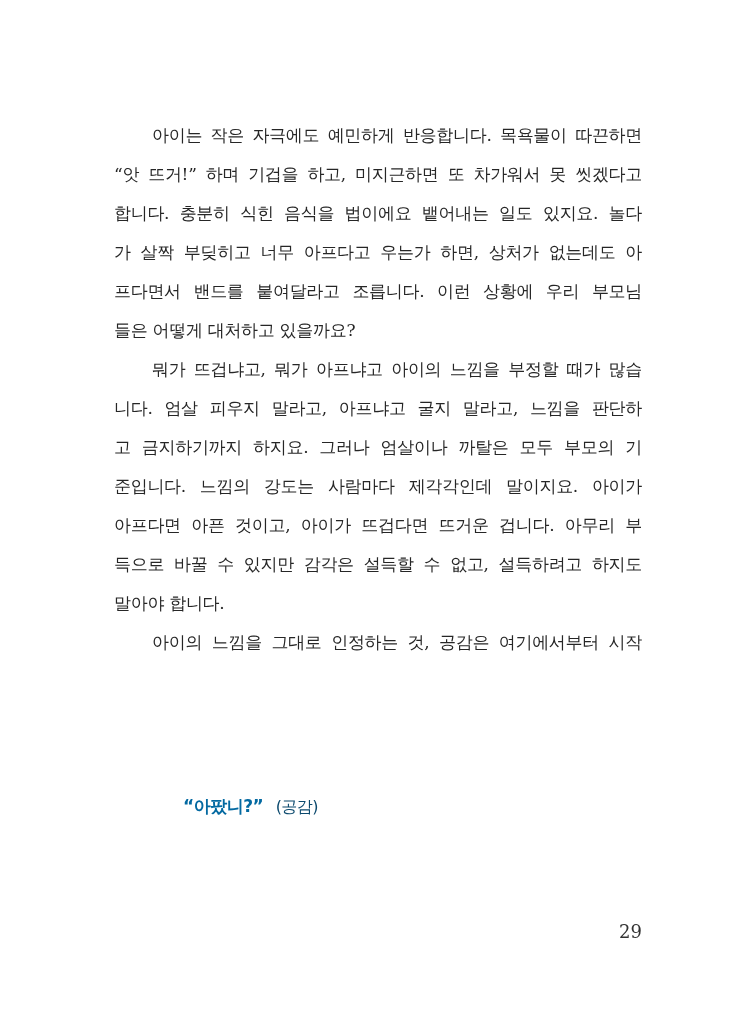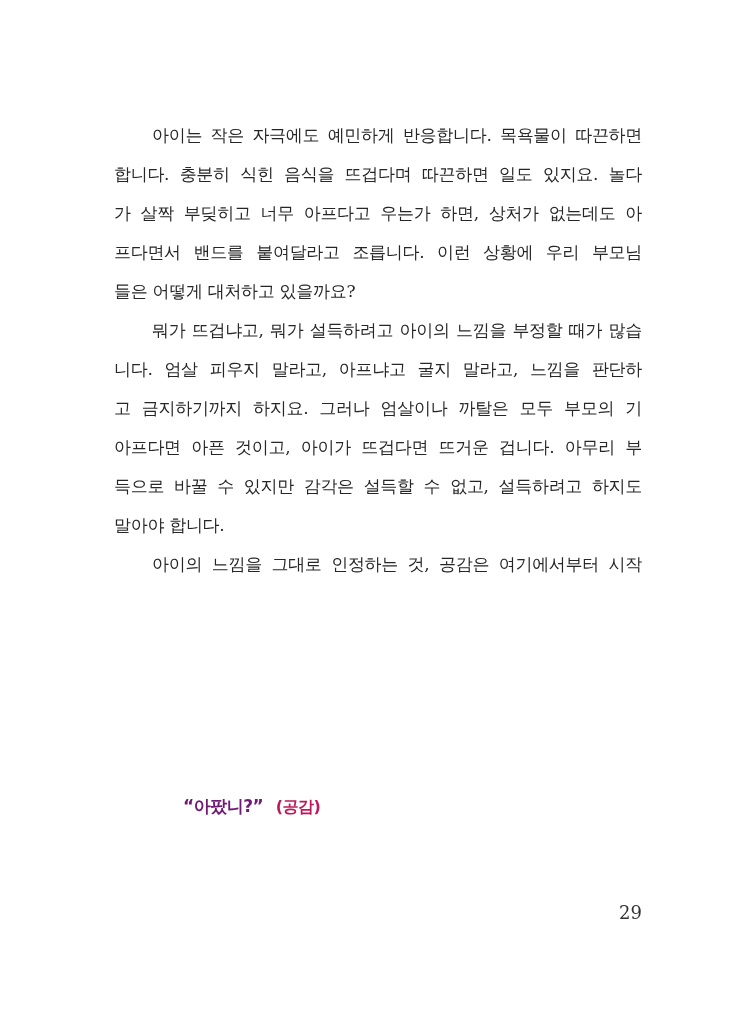--- a/index.html
+++ b/index.html
@@ -40,60 +40,62 @@
   }
   .dialogue-line {
     height: 40px;
     line-height: 40px;
     font-family: "DejaVu Sans", "Liberation Sans", sans-serif;
     font-size: 17px;
     white-space: nowrap;
   }
   .dialogue-quote {
     font-weight: bold;
-    color: #701a75;
+    color: #0369a1;
     letter-spacing: -0.5px;
   }
   .dialogue-tag {
-    color: #be185d;
+    color: #0c4a6e;
     margin-left: 7px;
     font-size: 16px;
-    font-weight: bold;
+    font-weight: normal;
     letter-spacing: -0.5px;
   }
   .page-number {
     position: absolute;
     left: 114px;
-    top: 902px;
+    top: 921px;
     width: 528px;
     text-align: right;
     font-size: 18px;
     color: #333333;
     font-family: "DejaVu Serif", serif;
   }
 </style>
 </head>
 <body>
 
 <div class="page">
 
   <main class="body-text">
 
     <p class="para">
       <span class="line indent">아이는 작은 자극에도 예민하게 반응합니다. 목욕물이 따끈하면</span>
-      <span class="line">합니다. 충분히 식힌 음식을 뜨겁다며 따끈하면 일도 있지요. 놀다</span>
+      <span class="line">“앗 뜨거!” 하며 기겁을 하고, 미지근하면 또 차가워서 못 씻겠다고</span>
+      <span class="line">합니다. 충분히 식힌 음식을 법이에요 뱉어내는 일도 있지요. 놀다</span>
       <span class="line">가 살짝 부딪히고 너무 아프다고 우는가 하면, 상처가 없는데도 아</span>
       <span class="line">프다면서 밴드를 붙여달라고 조릅니다. 이런 상황에 우리 부모님</span>
       <span class="line end">들은 어떻게 대처하고 있을까요?</span>
     </p>
 
     <p class="para">
-      <span class="line indent">뭐가 뜨겁냐고, 뭐가 설득하려고 아이의 느낌을 부정할 때가 많습</span>
+      <span class="line indent">뭐가 뜨겁냐고, 뭐가 아프냐고 아이의 느낌을 부정할 때가 많습</span>
       <span class="line">니다. 엄살 피우지 말라고, 아프냐고 굴지 말라고, 느낌을 판단하</span>
       <span class="line">고 금지하기까지 하지요. 그러나 엄살이나 까탈은 모두 부모의 기</span>
+      <span class="line">준입니다. 느낌의 강도는 사람마다 제각각인데 말이지요. 아이가</span>
       <span class="line">아프다면 아픈 것이고, 아이가 뜨겁다면 뜨거운 겁니다. 아무리 부</span>
       <span class="line">득으로 바꿀 수 있지만 감각은 설득할 수 없고, 설득하려고 하지도</span>
       <span class="line end">말아야 합니다.</span>
     </p>
 
     <p class="para">
       <span class="line indent">아이의 느낌을 그대로 인정하는 것, 공감은 여기에서부터 시작</span>
     </p>
 
   </main>

